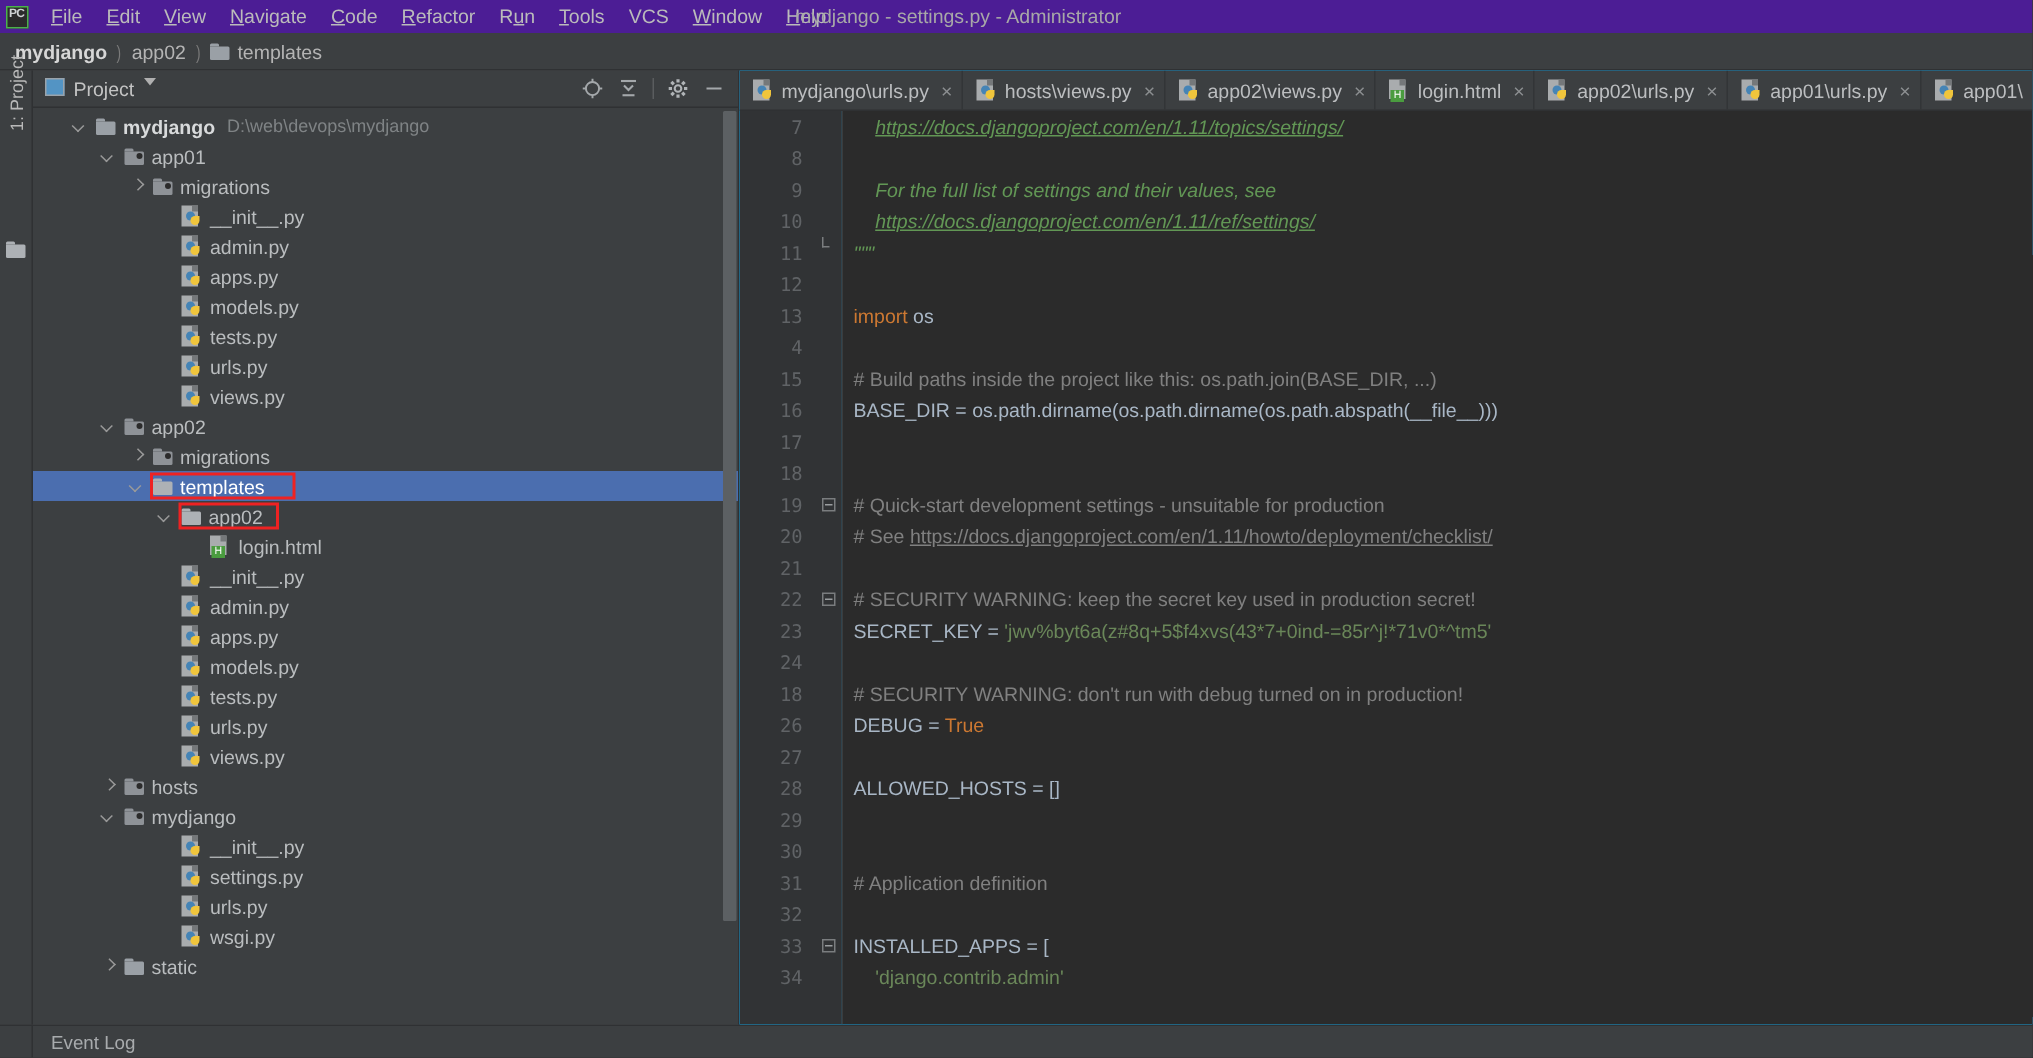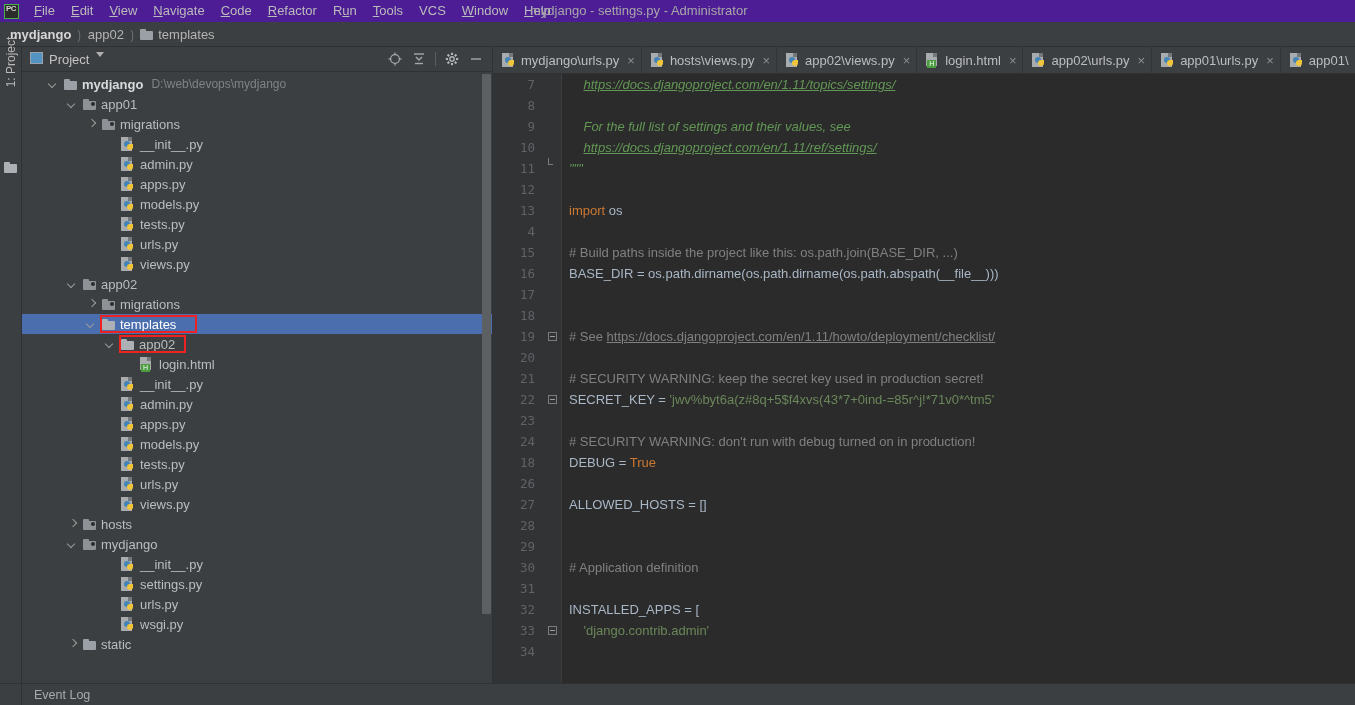--- a/index.html
+++ b/index.html
@@ -802,20 +802,21 @@
           <div class="cl"><span class="s-docs">    For the full list of settings and their values, see</span></div>
           <div class="cl"><span class="s-txt">    </span><span class="s-link">https://docs.djangoproject.com/en/1.11/ref/settings/</span></div>
           <div class="cl"><span class="s-docs">"""</span></div>
           <div class="cl">&nbsp;</div>
           <div class="cl"><span class="s-kw">import</span><span class="s-txt"> os</span></div>
           <div class="cl">&nbsp;</div>
           <div class="cl"><span class="s-comment"># Build paths inside the project like this: os.path.join(BASE_DIR, ...)</span></div>
           <div class="cl"><span class="s-txt">BASE_DIR = os.path.dirname(os.path.dirname(os.path.abspath(__file__)))</span></div>
           <div class="cl">&nbsp;</div>
           <div class="cl">&nbsp;</div>
+          <div class="cl"><span class="s-comment"># Quick-start development settings - unsuitable for production</span></div>
           <div class="cl"><span class="s-comment"># See </span><span class="s-link2">https://docs.djangoproject.com/en/1.11/howto/deployment/checklist/</span></div>
           <div class="cl">&nbsp;</div>
           <div class="cl"><span class="s-comment"># SECURITY WARNING: keep the secret key used in production secret!</span></div>
           <div class="cl"><span class="s-txt">SECRET_KEY = </span><span class="s-str">'jwv%byt6a(z#8q+5$f4xvs(43*7+0ind-=85r^j!*71v0*^tm5'</span></div>
           <div class="cl">&nbsp;</div>
           <div class="cl"><span class="s-comment"># SECURITY WARNING: don't run with debug turned on in production!</span></div>
           <div class="cl"><span class="s-txt">DEBUG = </span><span class="s-const">True</span></div>
           <div class="cl">&nbsp;</div>
           <div class="cl"><span class="s-txt">ALLOWED_HOSTS = []</span></div>
           <div class="cl">&nbsp;</div>

